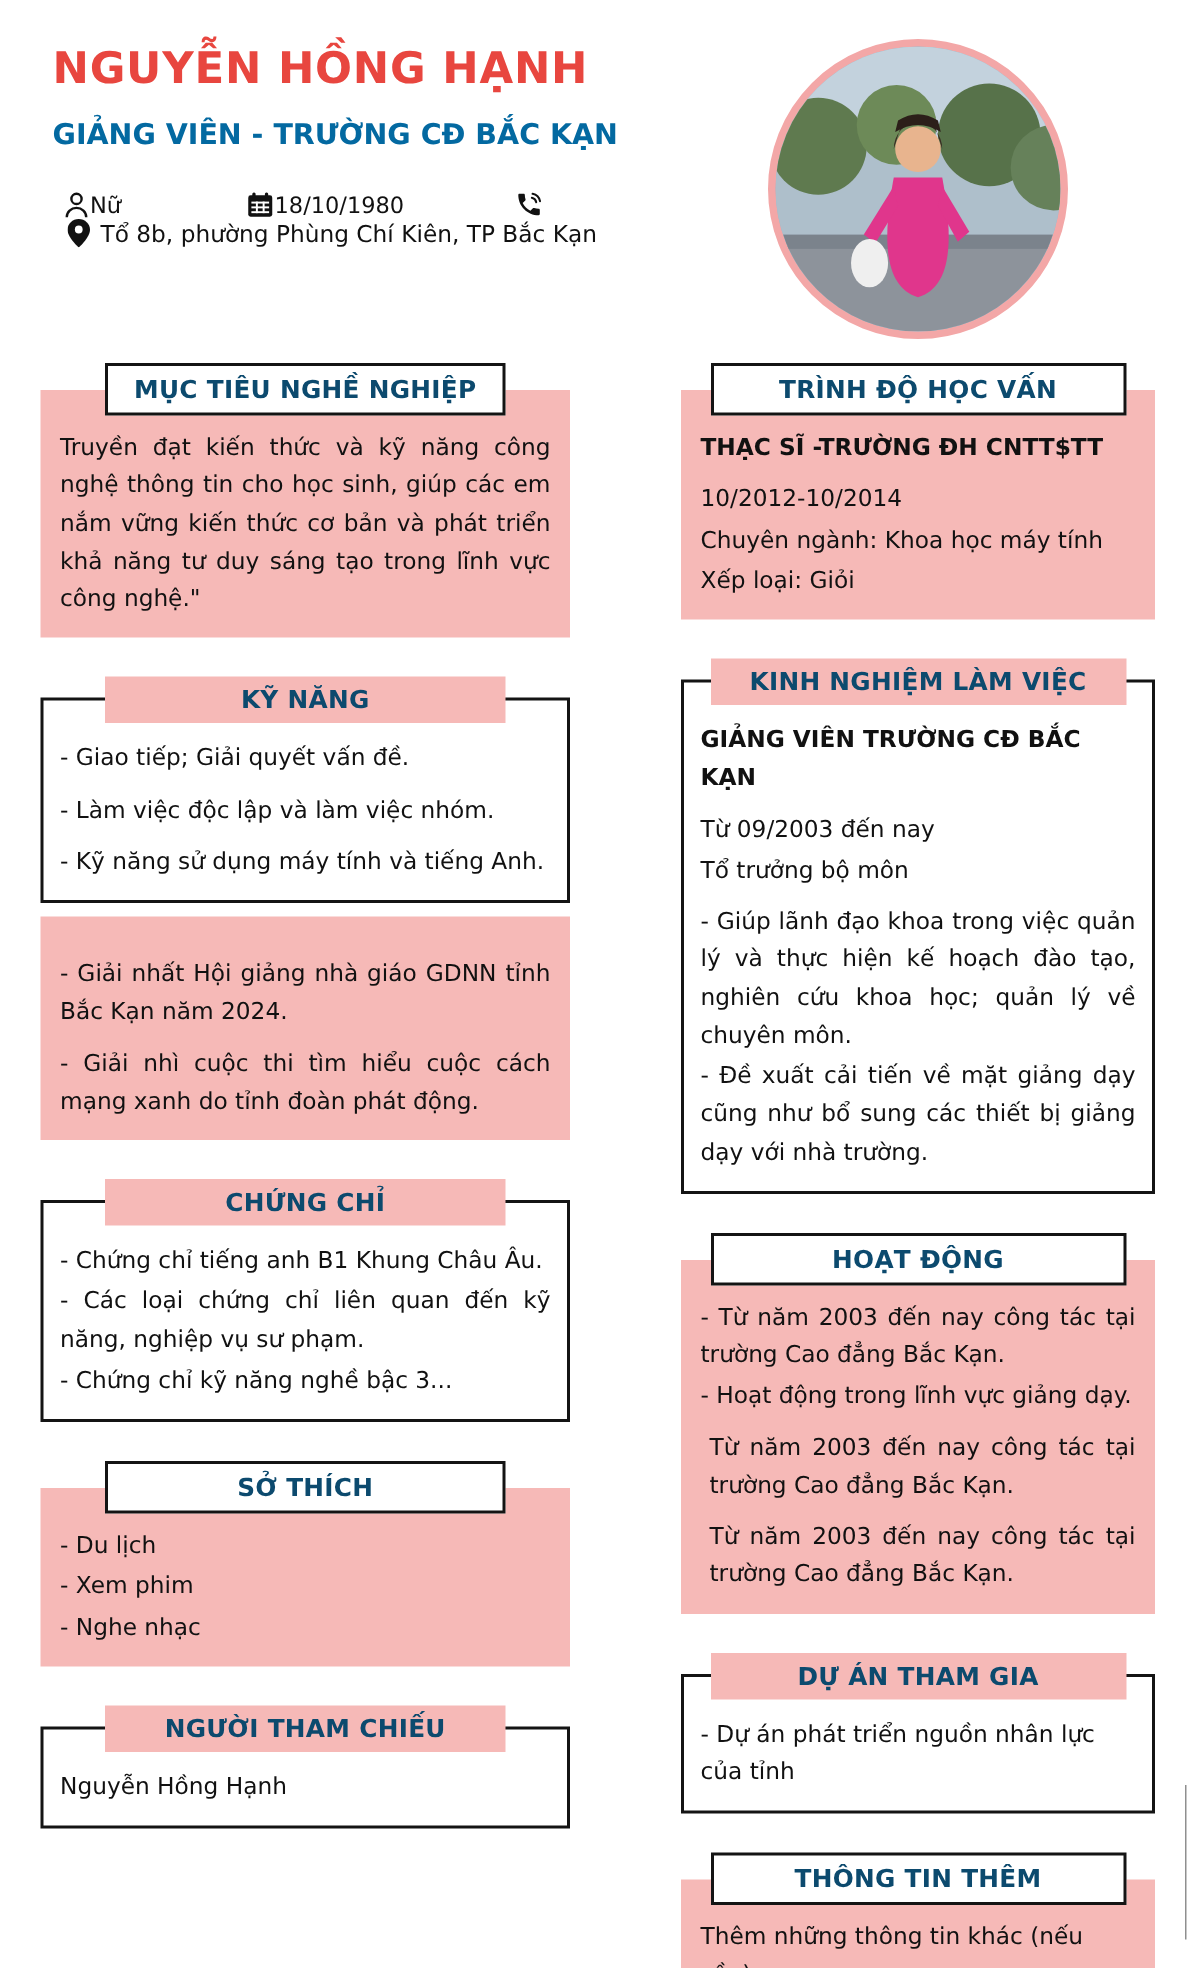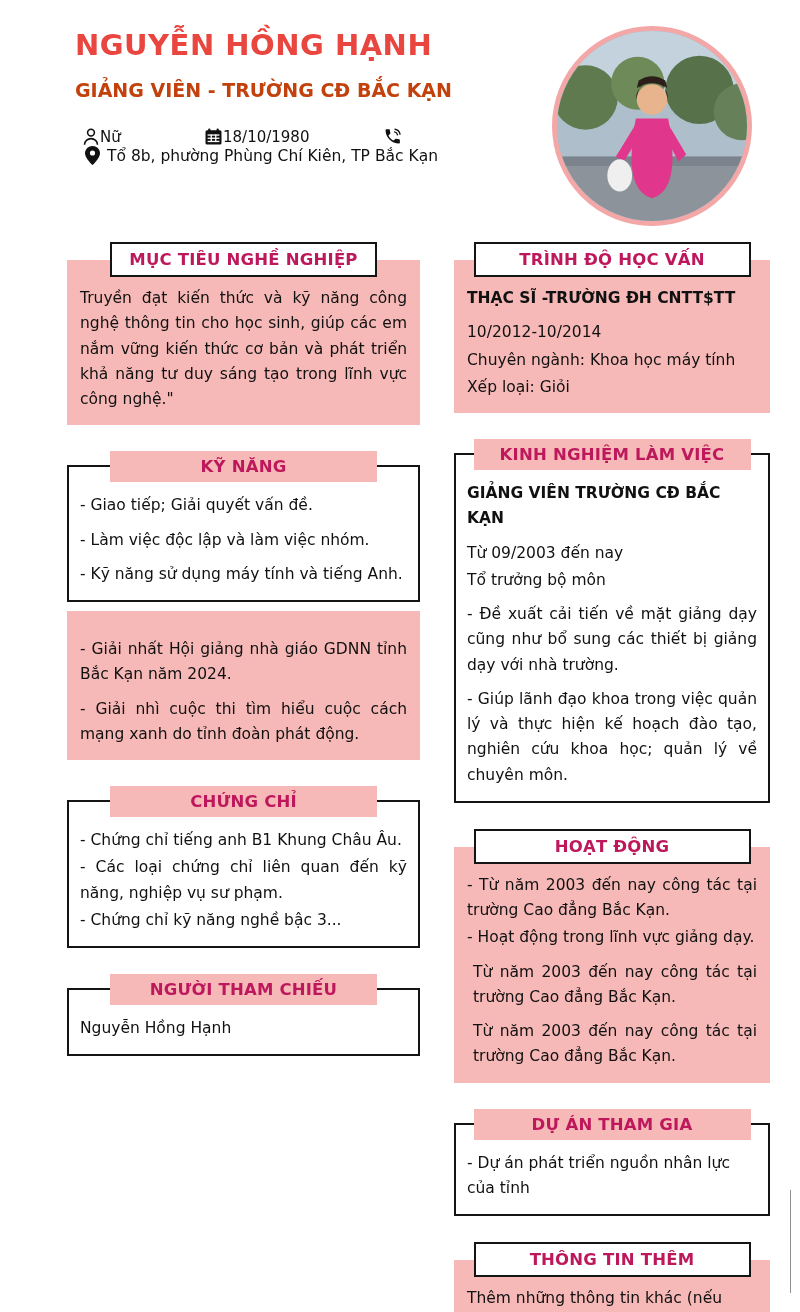--- a/index.html
+++ b/index.html
@@ -9,26 +9,25 @@
   }
   *{margin:0;padding:0;box-sizing:border-box;}
   html,body{background:#ffffff;}
   .page{
     position:relative;
     width:800px;height:1312px;
     background:#ffffff;
     font-family:"DejaVu Sans","Liberation Sans",sans-serif;
     color:#111;
     overflow:hidden;
-    padding-left:40px;
   }
   
   .top{position:relative;height:230px;padding:28px 0 0 35px;}
   .name{color:var(--accent);font-size:29px;font-weight:700;letter-spacing:.5px;}
-  .job-title{margin-top:17px;font-size:19px;font-weight:700;color:#c2410c;}
+  .job-title{margin-top:17px;font-size:19px;font-weight:700;color:#0369a1;}
   .meta-row{display:flex;align-items:center;margin-top:26px;font-size:15px;padding-left:8px;}
   .meta-item{display:flex;align-items:center;gap:1px;}
   .meta-item.gender{width:122px;}
   .meta-item.dob{width:178px;}
   .addr-row{display:flex;align-items:center;gap:7px;font-size:15.5px;padding-left:10px;}
   .icon{display:inline-flex;align-items:center;justify-content:center;}
   .photo{
     position:absolute;top:26px;left:512px;
     width:200px;height:200px;border-radius:50%;
     border:5px solid #f3a7a7;overflow:hidden;background:#9fb8c8;
@@ -36,21 +35,21 @@
   .photo svg{display:block;width:100%;height:100%;}
   
   .cols{display:flex;justify-content:space-between;padding:0 30px 0 27px;margin-top:12px;}
   .col-left{width:353px;}
   .col-right{width:316px;}
   .sec{margin-top:26px;}
   .col-left .sec:first-child,.col-right .sec:first-child{margin-top:0;}
   .hdr{
     width:267px;margin:0 auto;position:relative;z-index:2;
     text-align:center;font-weight:700;font-size:16.5px;
-    padding:6px 2px;letter-spacing:.2px;color:#be185d;
+    padding:6px 2px;letter-spacing:.2px;color:#0c4a6e;
   }
   .col-right .hdr{width:277px;}
   .hdr.w{background:#fff;border:2px solid var(--border);}
   .hdr.p{background:var(--pink);}
   .bdy{margin-top:-17px;position:relative;z-index:1;font-size:15.5px;line-height:1.63;}
   .bdy.p{background:var(--pink);padding:26px 13px 11px;}
   .bdy.w{background:#fff;border:2px solid var(--border);padding:26px 11px 11px;}
   .bdy p{margin:0 0 9px;white-space:pre-wrap;}
   .bdy p:last-child{margin-bottom:2px;}
   .just{text-align:justify;}
@@ -169,20 +168,28 @@
 
       <div class="sec">
         <div class="hdr p">CHỨNG CHỈ</div>
         <div class="bdy w">
           <p class="just tight">- Chứng chỉ tiếng anh B1 Khung Châu Âu.</p>
           <p class="just tight">- Các loại chứng chỉ liên quan đến kỹ năng, nghiệp vụ sư phạm.</p>
           <p class="just tight">- Chứng chỉ kỹ năng nghề bậc 3...</p>
         </div>
       </div>
 
+      <div class="sec">
+        <div class="hdr w">SỞ THÍCH</div>
+        <div class="bdy p">
+          <p class="tight">- Du lịch</p>
+          <p class="tight">- Xem phim</p>
+          <p class="tight">- Nghe nhạc</p>
+        </div>
+      </div>
 
       <div class="sec">
         <div class="hdr p">NGƯỜI THAM CHIẾU</div>
         <div class="bdy w">
           <p>Nguyễn Hồng Hạnh</p>
         </div>
       </div>
 
     </div>
 
@@ -197,22 +204,22 @@
           <p class="tight">Xếp loại: Giỏi</p>
         </div>
       </div>
 
       <div class="sec">
         <div class="hdr p">KINH NGHIỆM LÀM VIỆC</div>
         <div class="bdy w">
           <p class="sub">GIẢNG VIÊN TRƯỜNG CĐ BẮC KẠN</p>
           <p class="tight">Từ 09/2003 đến nay</p>
           <p>Tổ trưởng bộ môn</p>
+          <p class="just tight">- Giúp lãnh đạo khoa trong việc quản lý và thực hiện kế hoạch đào tạo, nghiên cứu khoa học; quản lý về chuyên môn.</p>
           <p class="just">- Đề xuất cải tiến về mặt giảng dạy cũng như bổ sung các thiết bị giảng dạy với nhà trường.</p>
-          <p class="just tight">- Giúp lãnh đạo khoa trong việc quản lý và thực hiện kế hoạch đào tạo, nghiên cứu khoa học; quản lý về chuyên môn.</p>
         </div>
       </div>
 
       <div class="sec">
         <div class="hdr w">HOẠT ĐỘNG</div>
         <div class="bdy p">
           <p class="just tight">- Từ năm 2003 đến nay công tác tại trường Cao đẳng Bắc Kạn.</p>
           <p class="just">- Hoạt động trong lĩnh vực giảng dạy.</p>
           <p class="just mt indent">Từ năm 2003 đến nay công tác tại trường Cao đẳng Bắc Kạn.</p>
           <p class="just mt indent">Từ năm 2003 đến nay công tác tại trường Cao đẳng Bắc Kạn.</p>

